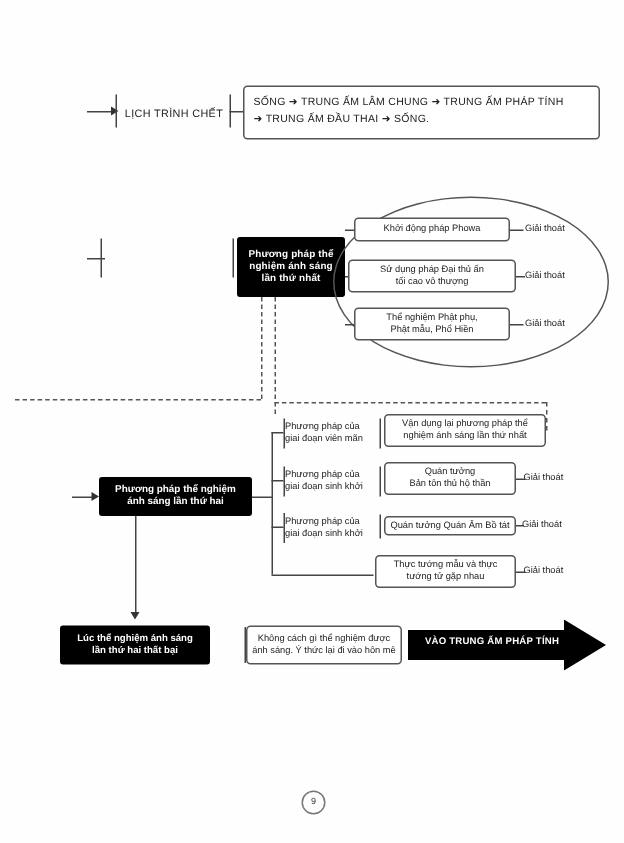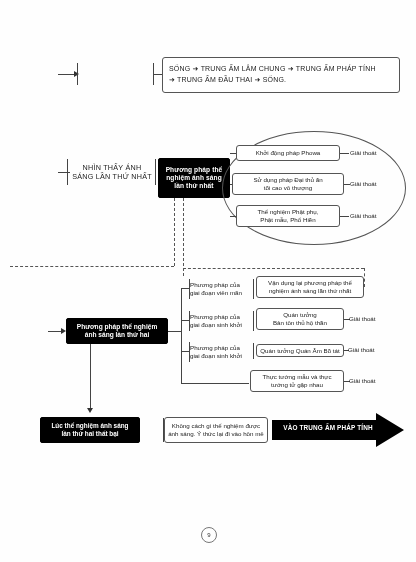--- a/index.html
+++ b/index.html
@@ -193,29 +193,28 @@
 </style>
 </head>
 <body>
 
 <div id="page">
 
   <div class="line hline" style="left:58px; top:74px; width:18px;"></div>
   <div class="arrowhead-r" style="left:74px; top:70.5px;"></div>
   <div class="tick" style="left:77px; top:63px; height:22px;"></div>
   <div class="tick" style="left:153px; top:63px; height:22px;"></div>
+  <div class="node plain" id="s1-label">LỊCH TRÌNH CHẾT</div>
   <div class="line hline" style="left:153px; top:74px; width:9px;"></div>
   <div class="node box" id="s1-cycle">SỐNG ➜ TRUNG ẤM LÂM CHUNG ➜ TRUNG ẤM PHÁP TÍNH
 ➜ TRUNG ẤM ĐẦU THAI  ➜ SỐNG.</div>
 
   <div class="line hline" style="left:58px; top:172px; width:12px;"></div>
   <div class="tick" style="left:67px; top:159px; height:26px;"></div>
   <div class="tick" style="left:155px; top:159px; height:26px;"></div>
-  <div class="node plain" id="s2-label">NHÌN THẤY ÁNH
-SÁNG LẦN THỨ NHẤT</div>
 
   <div class="node black" id="s2-main">Phương pháp thể
 nghiệm ánh sáng
 lần thứ nhất</div>
 
   <div class="ellipse"></div>
 
   <div class="line hline" style="left:230px; top:153px; width:6px;"></div>
   <div class="line hline" style="left:230px; top:184px; width:2px;"></div>
   <div class="line hline" style="left:230px; top:216px; width:6px;"></div>

